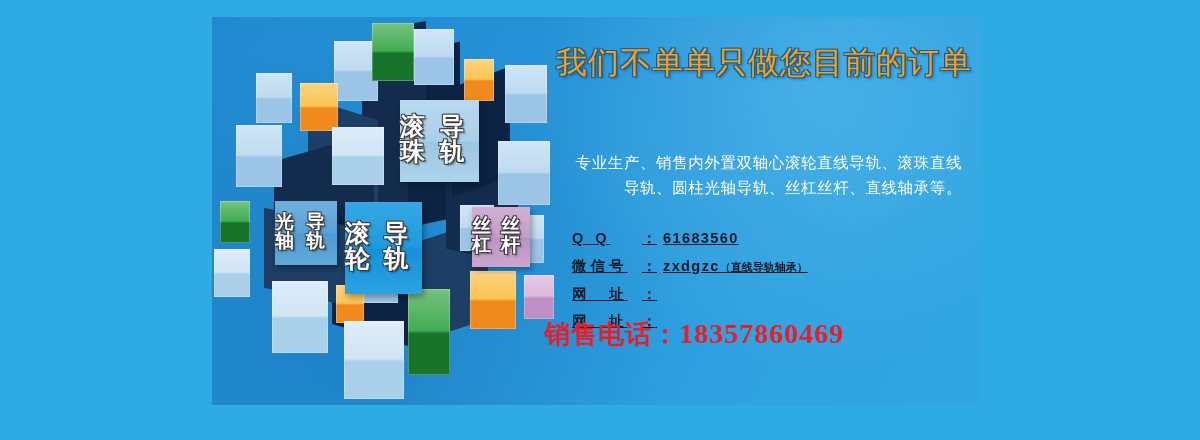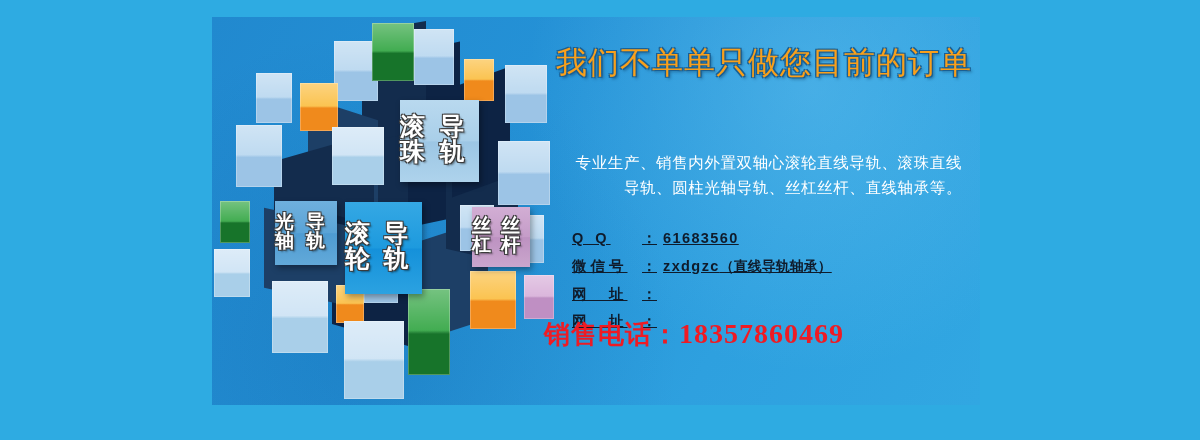--- a/index.html
+++ b/index.html
@@ -90,21 +90,21 @@
   .contacts{
     position:absolute;left:22px;top:208px;width:410px;
     color:#0f1b2b;font-size:14.5px;line-height:1.92;font-weight:bold;
     letter-spacing:.5px;
     text-decoration:underline;
   }
   .crow{display:flex;align-items:baseline;white-space:nowrap;padding-left:6px;}
   .clabel{display:inline-block;width:70px;letter-spacing:4px;}
   .ccolon{margin-right:6px;}
   .cval{letter-spacing:1.4px;}
-  .cnote{font-size:14px;letter-spacing:0;font-weight:bold;}
+  .cnote{font-size:11px;letter-spacing:0;font-weight:bold;}
 
   .phone{
     position:absolute;left:0px;top:300px;width:420px;
     text-align:left;white-space:nowrap;
     color:#ee1b24;font-weight:bold;font-size:26px;letter-spacing:1px;
   }
   .phone .pnum{font-family:"Liberation Serif","DejaVu Serif",serif;font-size:28px;letter-spacing:1px;}
 </style>
 </head>
 <body>

